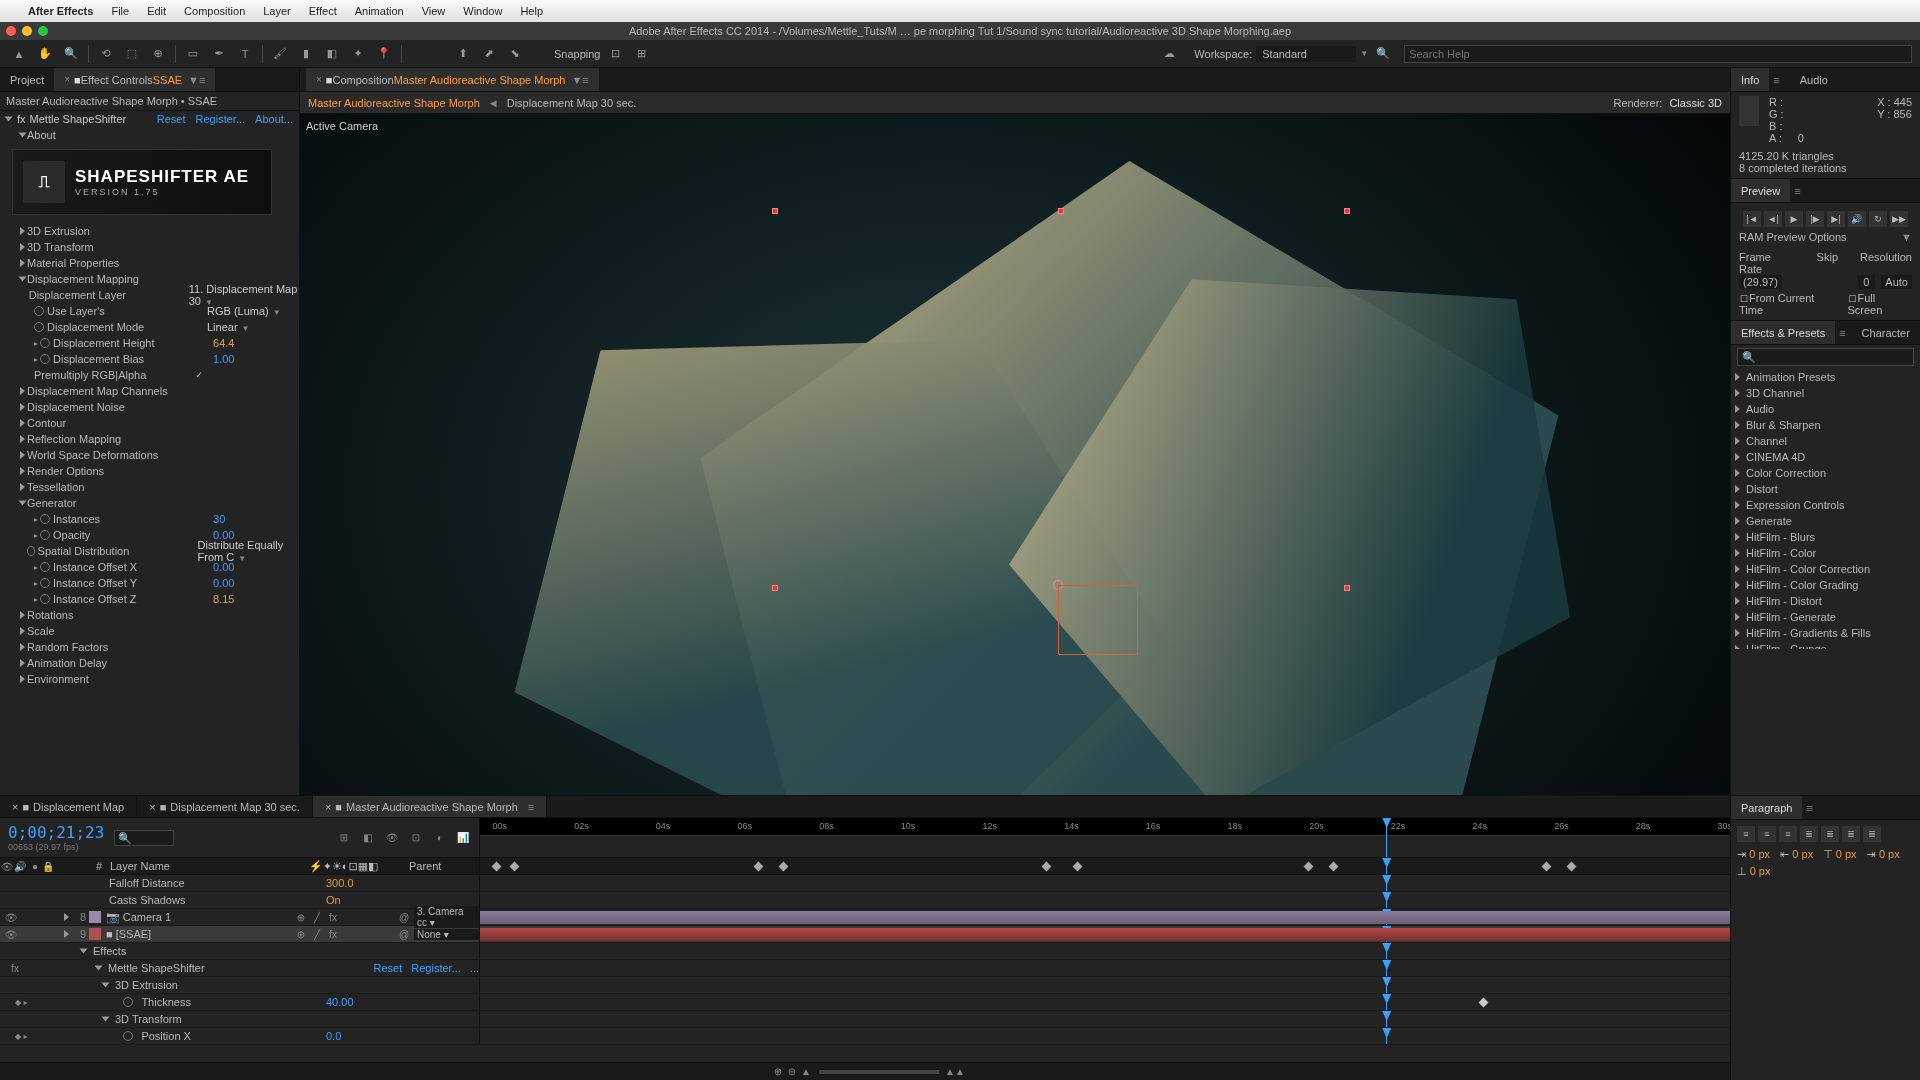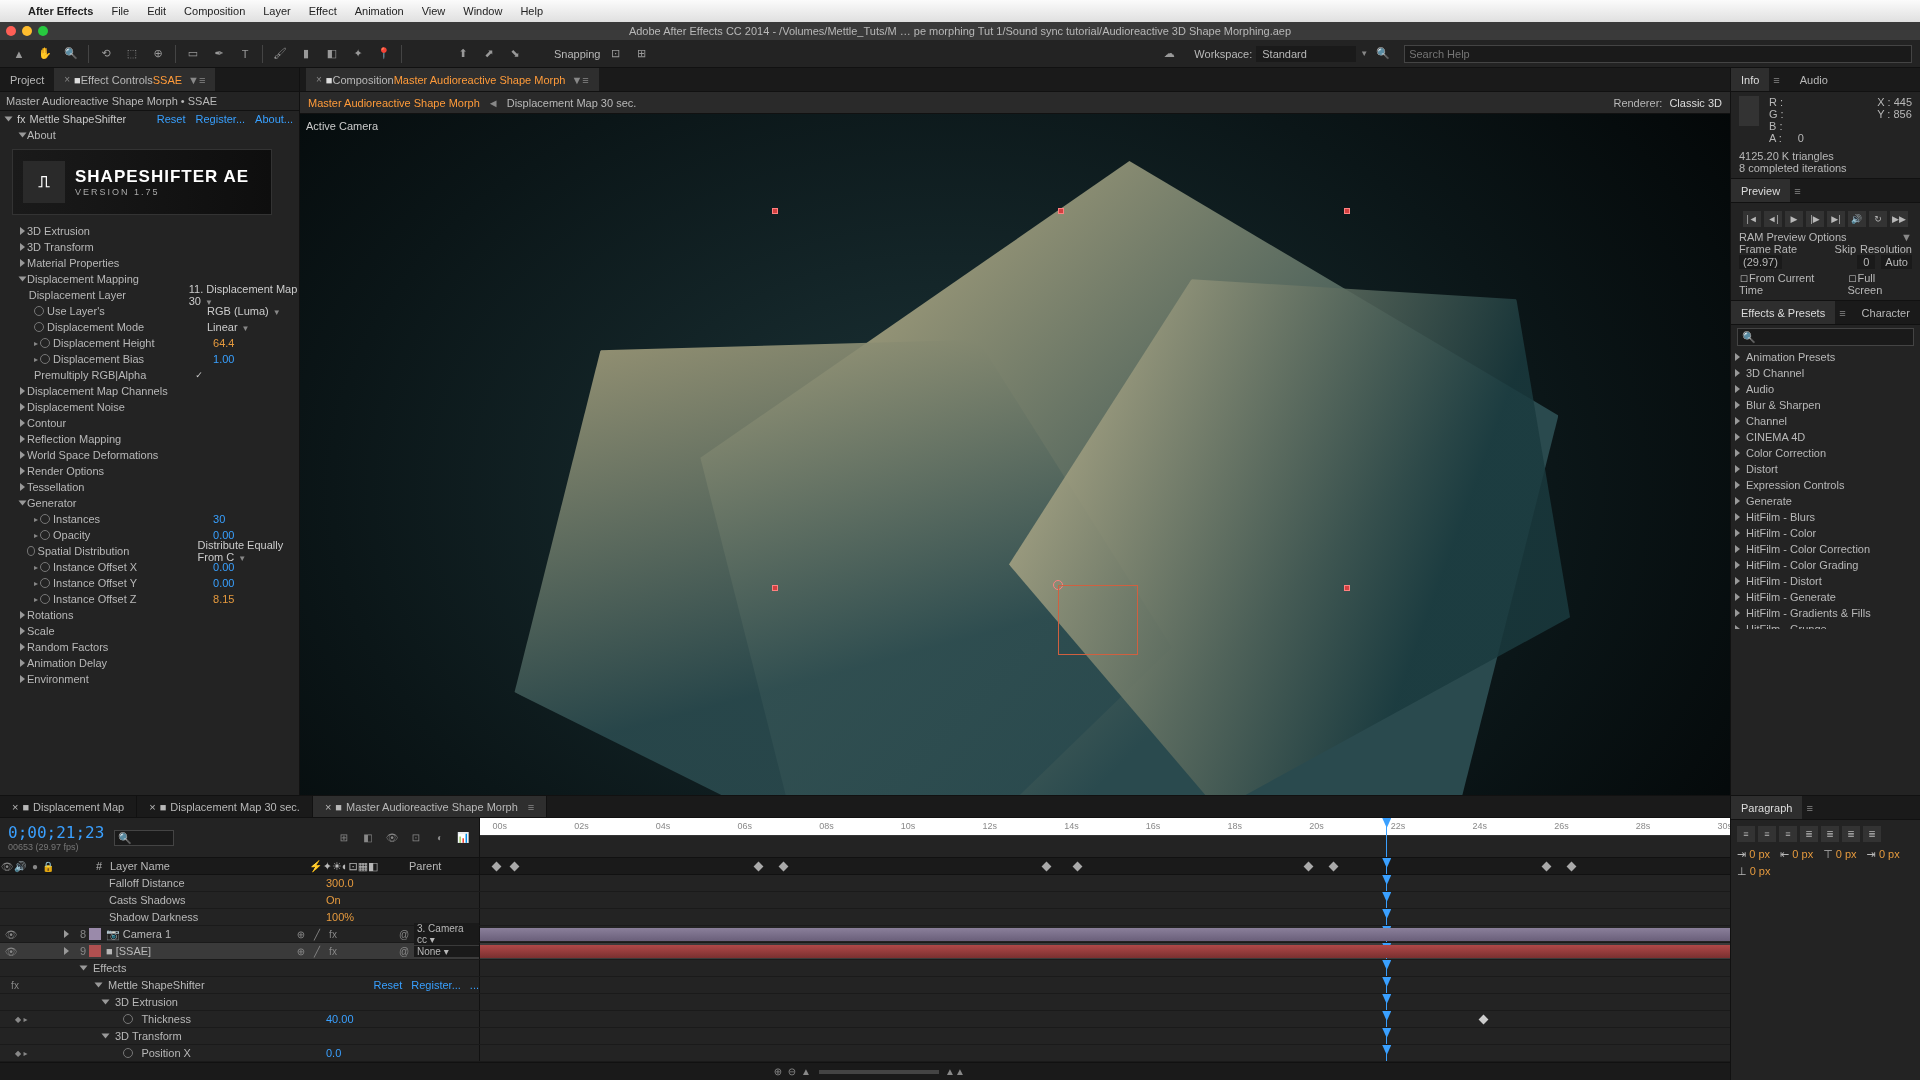--- a/index.html
+++ b/index.html
@@ -62,21 +62,21 @@
 .ep-list{max-height:280px;overflow-y:auto}
 .ep-row{padding:2px 4px;cursor:pointer;display:flex;align-items:center;gap:4px}
 .bottom-area{position:absolute;left:0;right:190px;bottom:0;height:285px;background:#232323;border-top:1px solid #111;display:flex;flex-direction:column}
 .tl-tabs{height:22px;background:#1a1a1a;display:flex;align-items:center;border-bottom:1px solid #111}
 .tl-tab{padding:0 12px;height:100%;display:flex;align-items:center;gap:4px;cursor:pointer;border-right:1px solid #111}
 .tl-tab.active{background:#2e2e2e}
 .tl-head{height:40px;display:flex;border-bottom:1px solid #111}
 .tl-head-left{width:480px;border-right:1px solid #111;display:flex;align-items:center;padding:0 8px;gap:10px}
 .tc{color:#3aa0ff;font-size:16px;font-family:monospace}
 .tl-head-right{flex:1;position:relative}
-.ruler{position:absolute;top:0;left:0;right:0;height:18px;background:#ffffff;border-bottom:1px solid #333}
+.ruler{position:absolute;top:0;left:0;right:0;height:18px;background:#000000;border-bottom:1px solid #333}
 .ruler-tick{position:absolute;top:3px;font-size:9px;color:#888}
 .cti{position:absolute;top:0;bottom:0;width:1px;background:#3aa0ff}
 .cti::before{content:"";position:absolute;top:0;left:-4px;width:9px;height:10px;background:#3aa0ff;clip-path:polygon(0 0,100% 0,50% 100%)}
 .tl-layers{flex:1;overflow-y:auto}
 .tl-row{height:17px;display:flex;border-bottom:1px solid #1a1a1a}
 .tl-row-left{width:480px;display:flex;align-items:center;padding-left:4px;gap:3px;border-right:1px solid #111}
 .tl-row-right{flex:1;position:relative}
 .layer-name{flex:1;font-size:11px;padding-left:2px}
 .layer-val{color:#e69a3e;font-size:11px;width:80px}
 .bar-cam{position:absolute;top:2px;left:0;right:0;height:13px;background:linear-gradient(#8a7f9a,#6a5f7a)}
@@ -447,21 +447,21 @@
           <div class="play-btn">|▶</div>
           <div class="play-btn">▶|</div>
           <div class="play-btn">🔊</div>
           <div class="play-btn">↻</div>
           <div class="play-btn">▶▶</div>
         </div>
         <div style="display:flex;justify-content:space-between">
             <span>RAM Preview Options</span>
             <span style="color:#888">▼</span>
           </div>
-        <div style="display:flex;gap:4px;margin-top:0;font-size:9px">
+        <div style="display:flex;gap:22px;margin-top:8px;font-size:9px">
             <span>Frame Rate</span>
             <span style="margin-left:auto">Skip</span>
             <span>Resolution</span>
           </div>
         <div style="display:flex;gap:6px">
             <span style="background:#1a1a1a;padding:1px 4px">(29.97)</span>
             <span style="background:#1a1a1a;padding:1px 6px;margin-left:auto">0</span>
             <span style="background:#1a1a1a;padding:1px 4px">Auto</span>
           </div>
         <div style="display:flex;gap:8px;margin-top:3px">
@@ -588,31 +588,20 @@
           <span class="layer-name">Casts Shadows</span>
           <span class="layer-val">On</span>
           <span style="width:70px"></span>
         </div>
         <div class="tl-row-right">
           <div class="cti" style="left:72.5%"></div>
         </div>
       </div>
       <div class="tl-row">
         <div class="tl-row-left">
-          <span style="width:100px"></span>
-          <span class="layer-name">Shadow Darkness</span>
-          <span class="layer-val">100%</span>
-          <span style="width:70px"></span>
-        </div>
-        <div class="tl-row-right">
-          <div class="cti" style="left:72.5%"></div>
-        </div>
-      </div>
-      <div class="tl-row">
-        <div class="tl-row-left">
           <span class="ico">👁</span>
           <span style="width:40px"></span>
           <span class="tri"></span>
           <span style="width:12px;text-align:right;color:#888">8</span>
           <span style="width:12px;height:12px;background:#9a8aaa"></span>
           <span class="layer-name">📷 Camera 1</span>
           <span style="width:100px;display:flex;gap:2px">
             <span class="ico">⊕</span>
             <span class="ico">╱</span>
             <span class="ico">fx</span>

